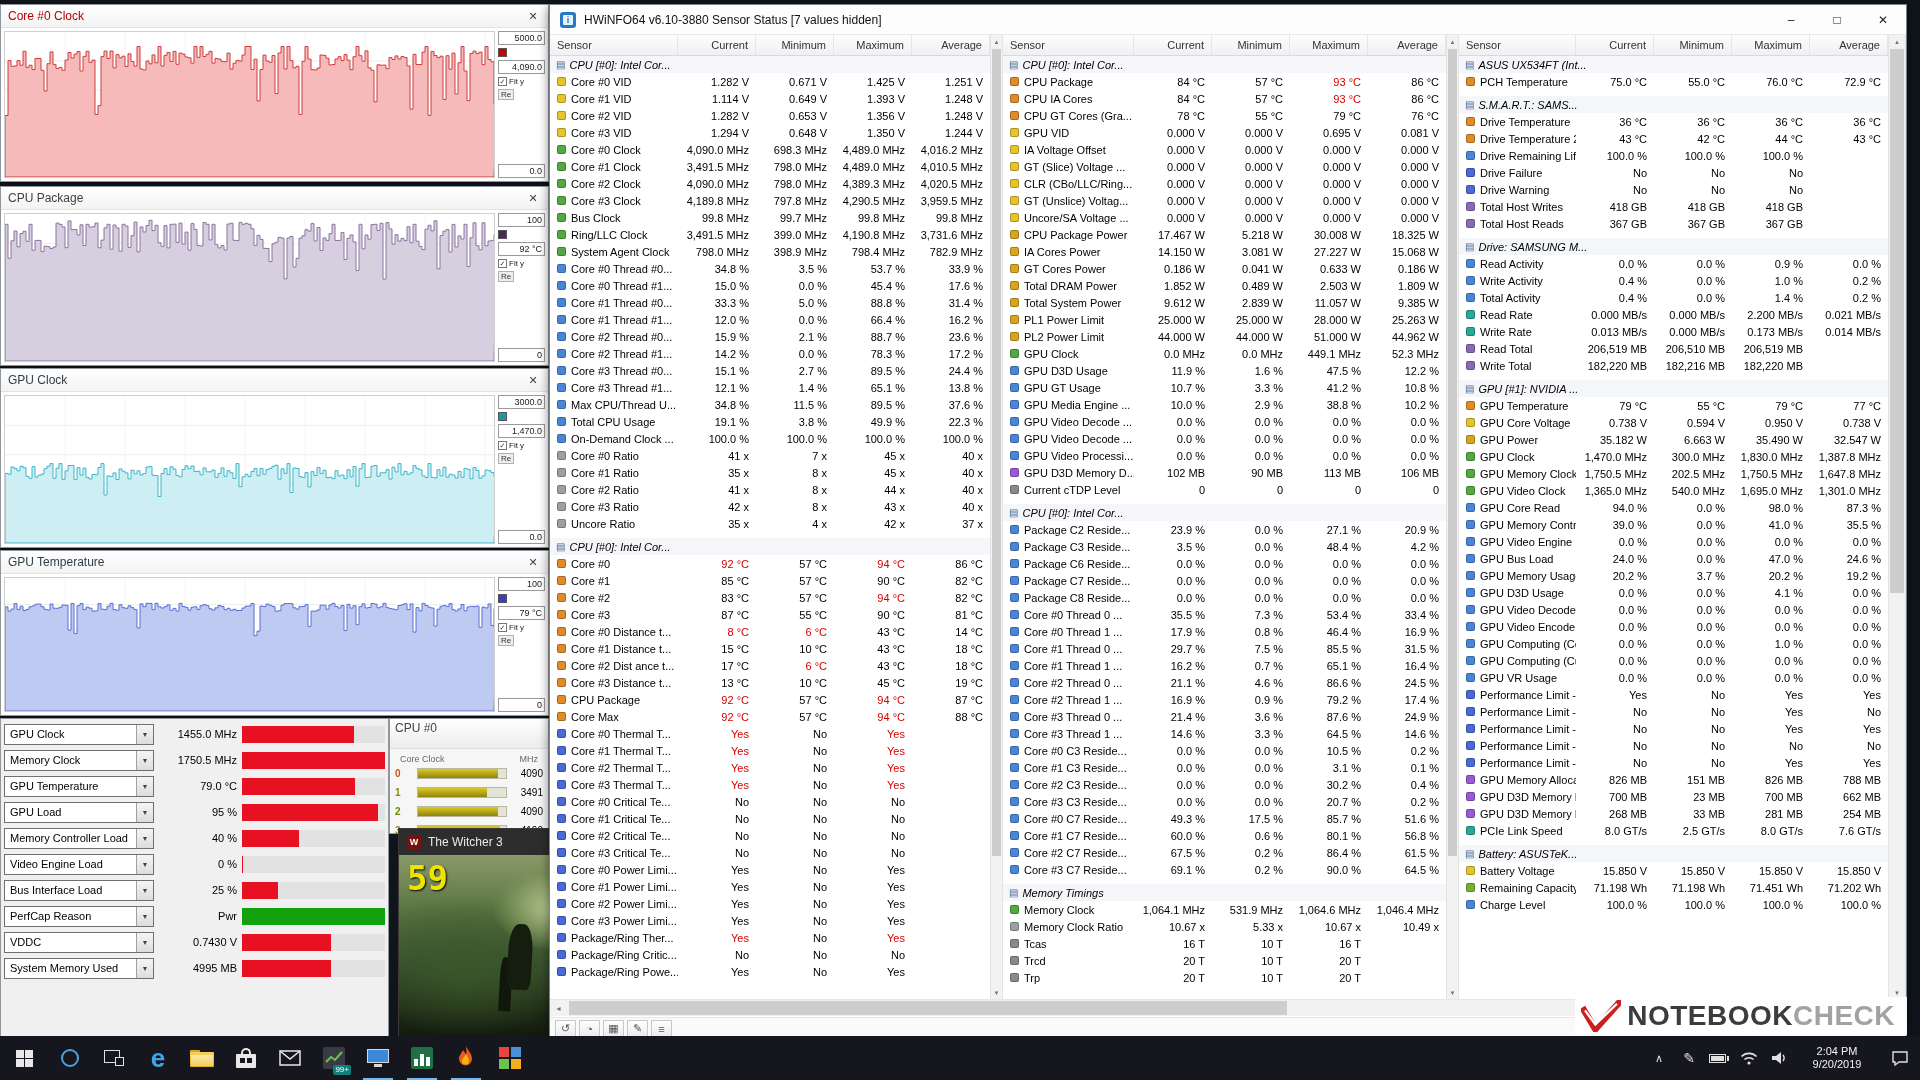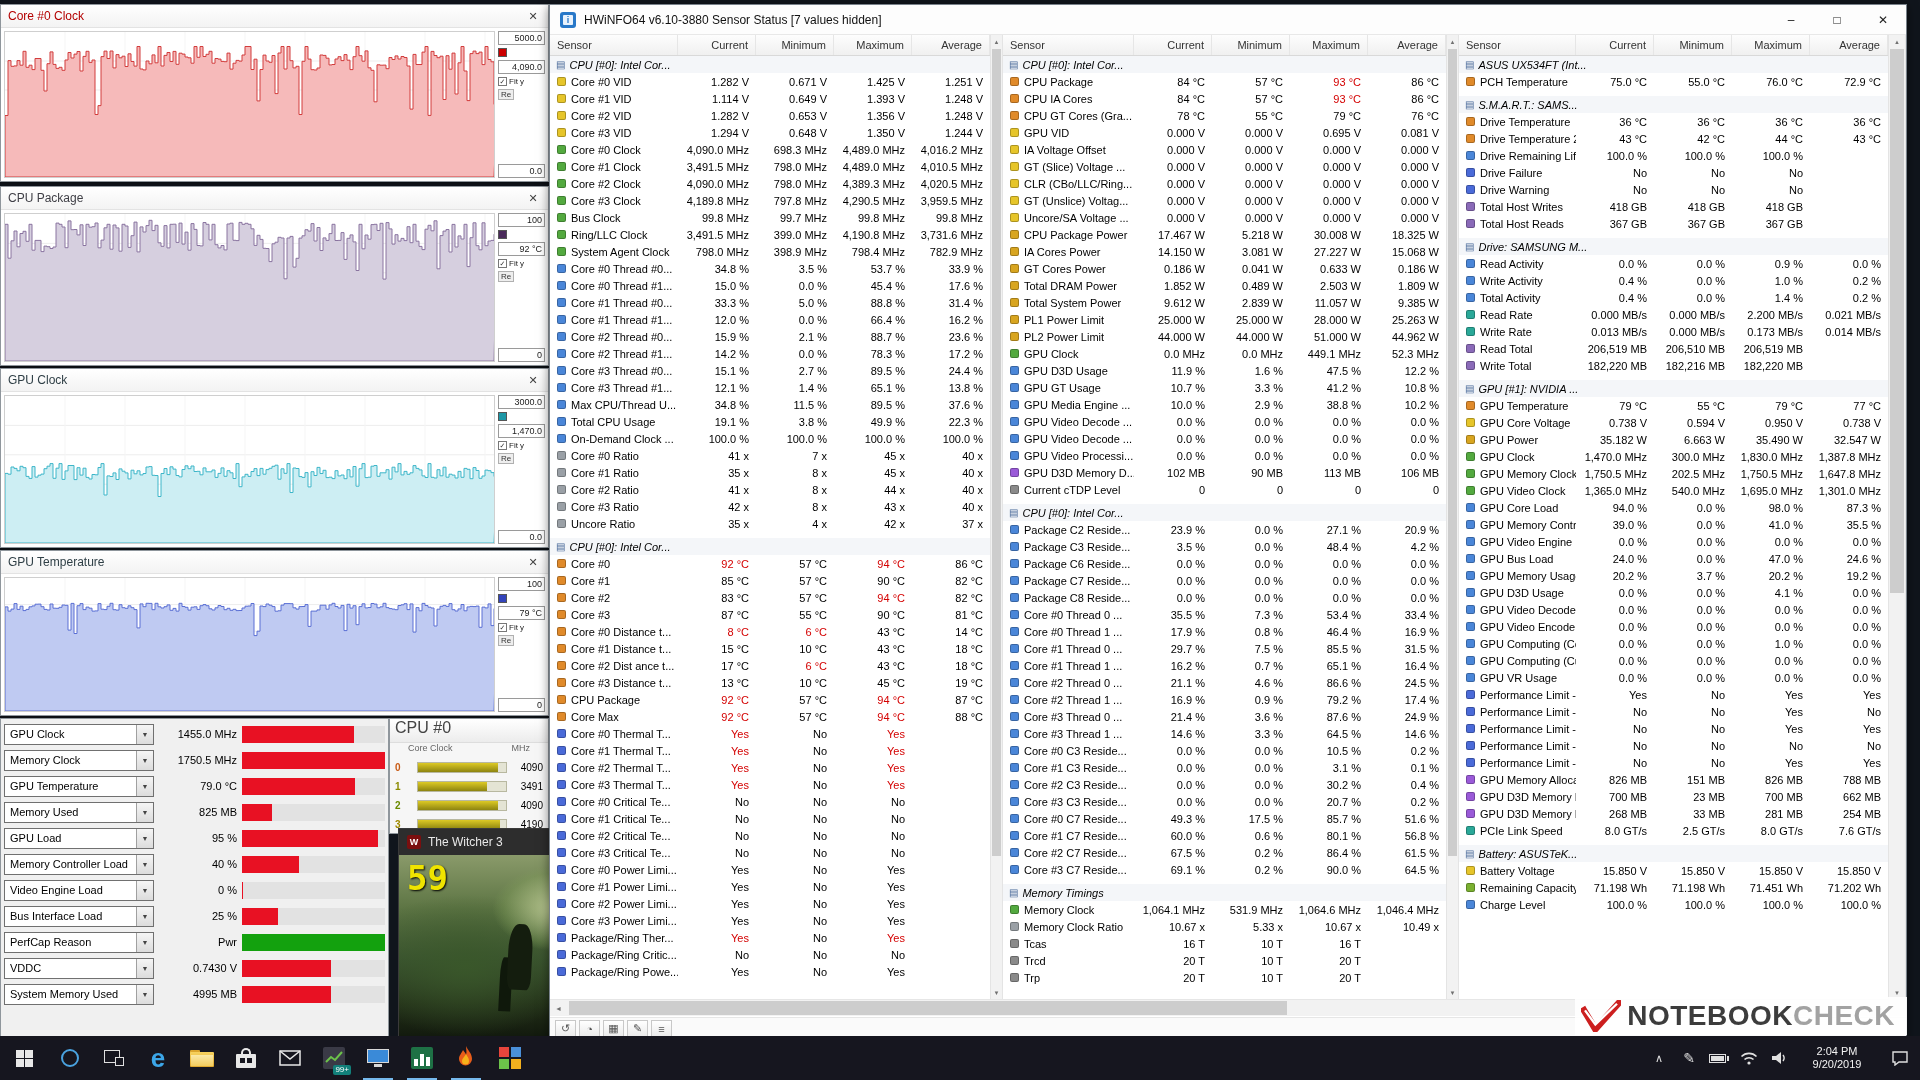--- a/index.html
+++ b/index.html
@@ -30,22 +30,22 @@
 .ov-row{height:26px;display:flex;align-items:center;gap:5px}
 .ov-combo{flex:0 0 150px;height:21px;background:#fff;border:1px solid #707070;display:flex;align-items:center;font-size:11px}
 .ov-combo-label{padding-left:5px;flex:1;white-space:nowrap;overflow:hidden}
 .ov-combo-btn{flex:0 0 17px;height:19px;background:linear-gradient(#f5f5f5,#dcdcdc);border-left:1px solid #a0a0a0;font-size:7px;color:#444;display:flex;align-items:center;justify-content:center}
 .ov-value{flex:0 0 78px;font-size:11px;text-align:right;white-space:nowrap}
 .ov-bar{flex:1;height:17px;background:#e2e2e2;position:relative;overflow:hidden}
 .ov-fill{height:100%}
 
 
 #cpu-panel{position:absolute;left:389px;top:718px;width:160px;height:116px;background:#f6f6f6;border:1px solid #8f969c}
-.cpu-title{height:24px;line-height:18px;padding-left:5px;color:#444;font-size:16px;background:linear-gradient(#fff,#ececec);border-bottom:1px solid #ddd}
-.cpu-head{display:flex;height:15px;align-items:flex-start;color:#666;font-size:9px;padding:0 18px}
+.cpu-title{height:30px;line-height:18px;padding-left:5px;color:#444;font-size:12px;background:linear-gradient(#fff,#ececec);border-bottom:1px solid #ddd}
+.cpu-head{display:flex;height:15px;align-items:flex-end;color:#666;font-size:9px;padding:0 10px}
 .cpu-head .h-core{width:22px}.cpu-head .h-clock{flex:1}.cpu-head .h-mhz{width:32px;text-align:right}
 .cpu-row{display:flex;height:19px;align-items:center;padding:0 5px;gap:4px}
 .cpu-core{width:18px;font-weight:bold;font-size:10px}
 .cpu-bar-track{flex:1;height:11px;background:#e4e4d4;border:1px solid #b8b8a0}
 .cpu-bar{height:100%;background:linear-gradient(180deg,#ddca25,#8d8410)}
 .cpu-mhz{width:32px;text-align:right;font-size:10px}
 
 
 #witcher{position:absolute;left:398px;top:828px;width:240px;height:219px;border:1px solid #3a3a3a;background:#000;display:flex;flex-direction:column}
 .w-title{flex:0 0 26px;background:#2d2d2d;color:#e8e8e8;display:flex;align-items:center;gap:7px;padding:0 8px;font-size:12px}
@@ -288,30 +288,20 @@
           <span class="ov-combo-label">GPU Temperature</span>
           <span class="ov-combo-btn">▼</span>
         </div>
         <span class="ov-value">79.0 °C</span>
         <div class="ov-bar">
           <div class="ov-fill" style="width: 79%; background: rgb(232, 17, 35);"></div>
         </div>
       </div>
       <div class="ov-row">
         <div class="ov-combo">
-          <span class="ov-combo-label">Memory Used</span>
-          <span class="ov-combo-btn">▼</span>
-        </div>
-        <span class="ov-value">825 MB</span>
-        <div class="ov-bar">
-          <div class="ov-fill" style="width: 21%; background: rgb(232, 17, 35);"></div>
-        </div>
-      </div>
-      <div class="ov-row">
-        <div class="ov-combo">
           <span class="ov-combo-label">GPU Load</span>
           <span class="ov-combo-btn">▼</span>
         </div>
         <span class="ov-value">95 %</span>
         <div class="ov-bar">
           <div class="ov-fill" style="width: 95%; background: rgb(232, 17, 35);"></div>
         </div>
       </div>
       <div class="ov-row">
         <div class="ov-combo">
@@ -1509,21 +1499,21 @@
           <div class="s-row">
             <span class="s-icon" style="background: rgb(83, 169, 63);"></span>
             <span class="s-label">GPU Video Clock</span>
             <span class="s-val">1,365.0 MHz</span>
             <span class="s-val">540.0 MHz</span>
             <span class="s-val">1,695.0 MHz</span>
             <span class="s-val">1,301.0 MHz</span>
           </div>
           <div class="s-row">
             <span class="s-icon" style="background: rgb(74, 134, 216);"></span>
-            <span class="s-label">GPU Core Load</span>
+            <span class="s-label">GPU Core Read</span>
             <span class="s-val">94.0 %</span>
             <span class="s-val">0.0 %</span>
             <span class="s-val">98.0 %</span>
             <span class="s-val">87.3 %</span>
           </div>
           <div class="s-row">
             <span class="s-icon" style="background: rgb(74, 134, 216);"></span>
             <span class="s-label">GPU Memory Contr...</span>
             <span class="s-val">39.0 %</span>
             <span class="s-val">0.0 %</span>

